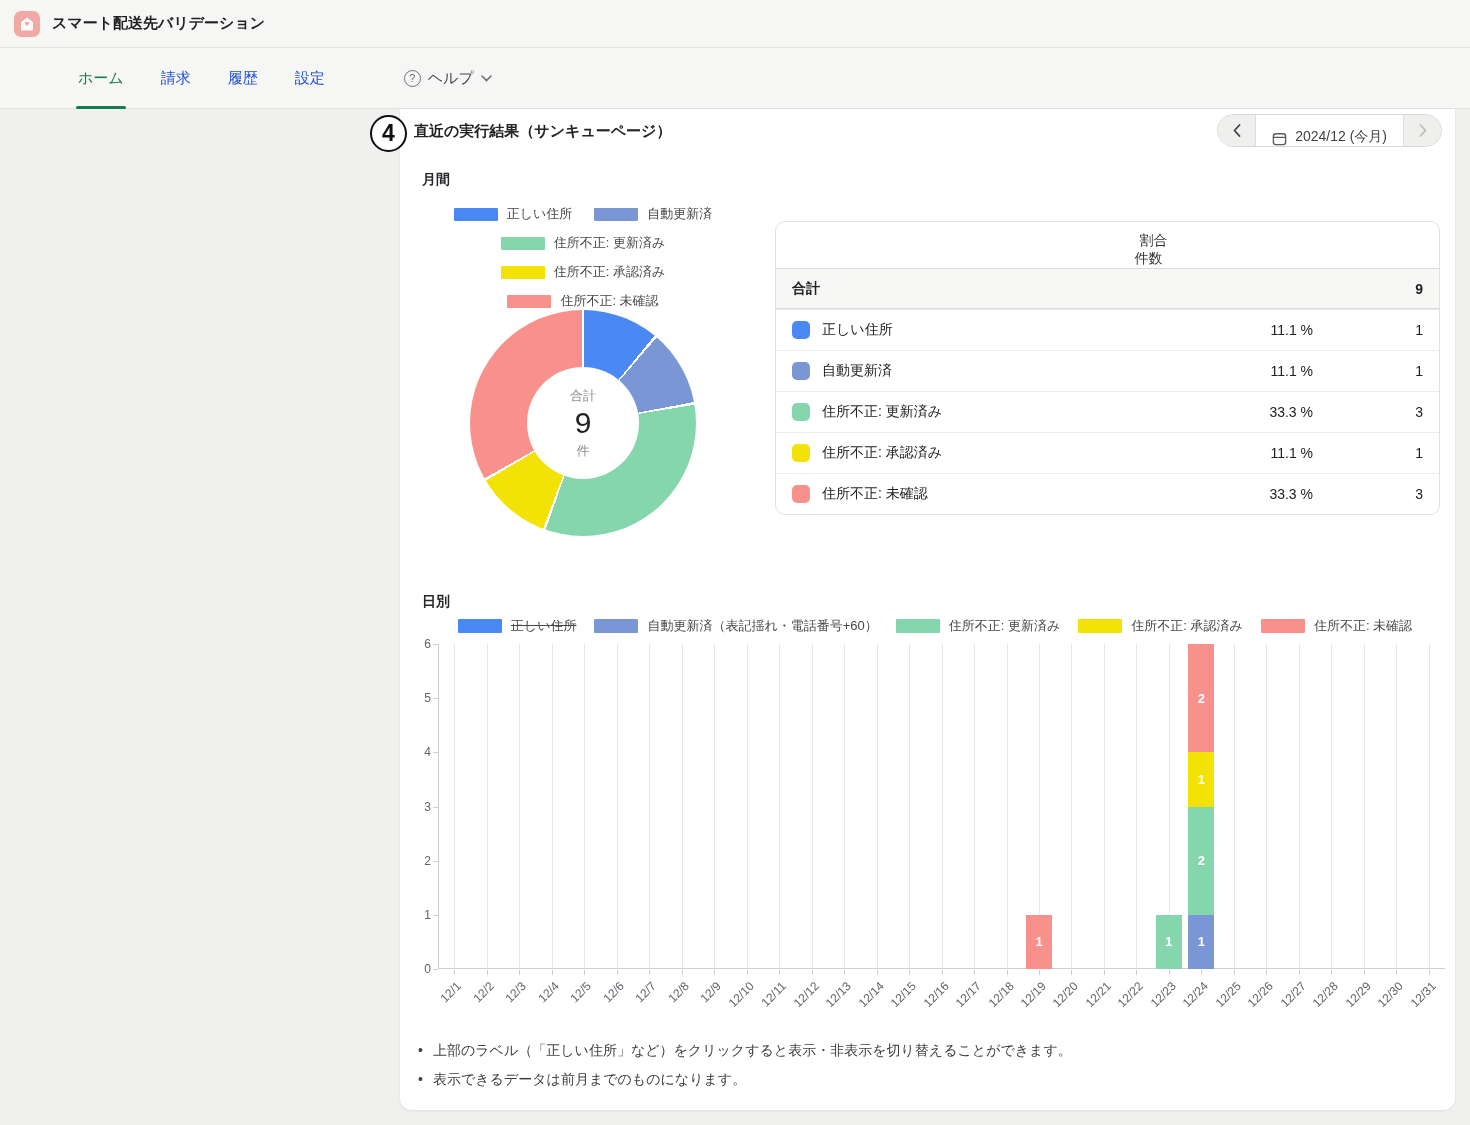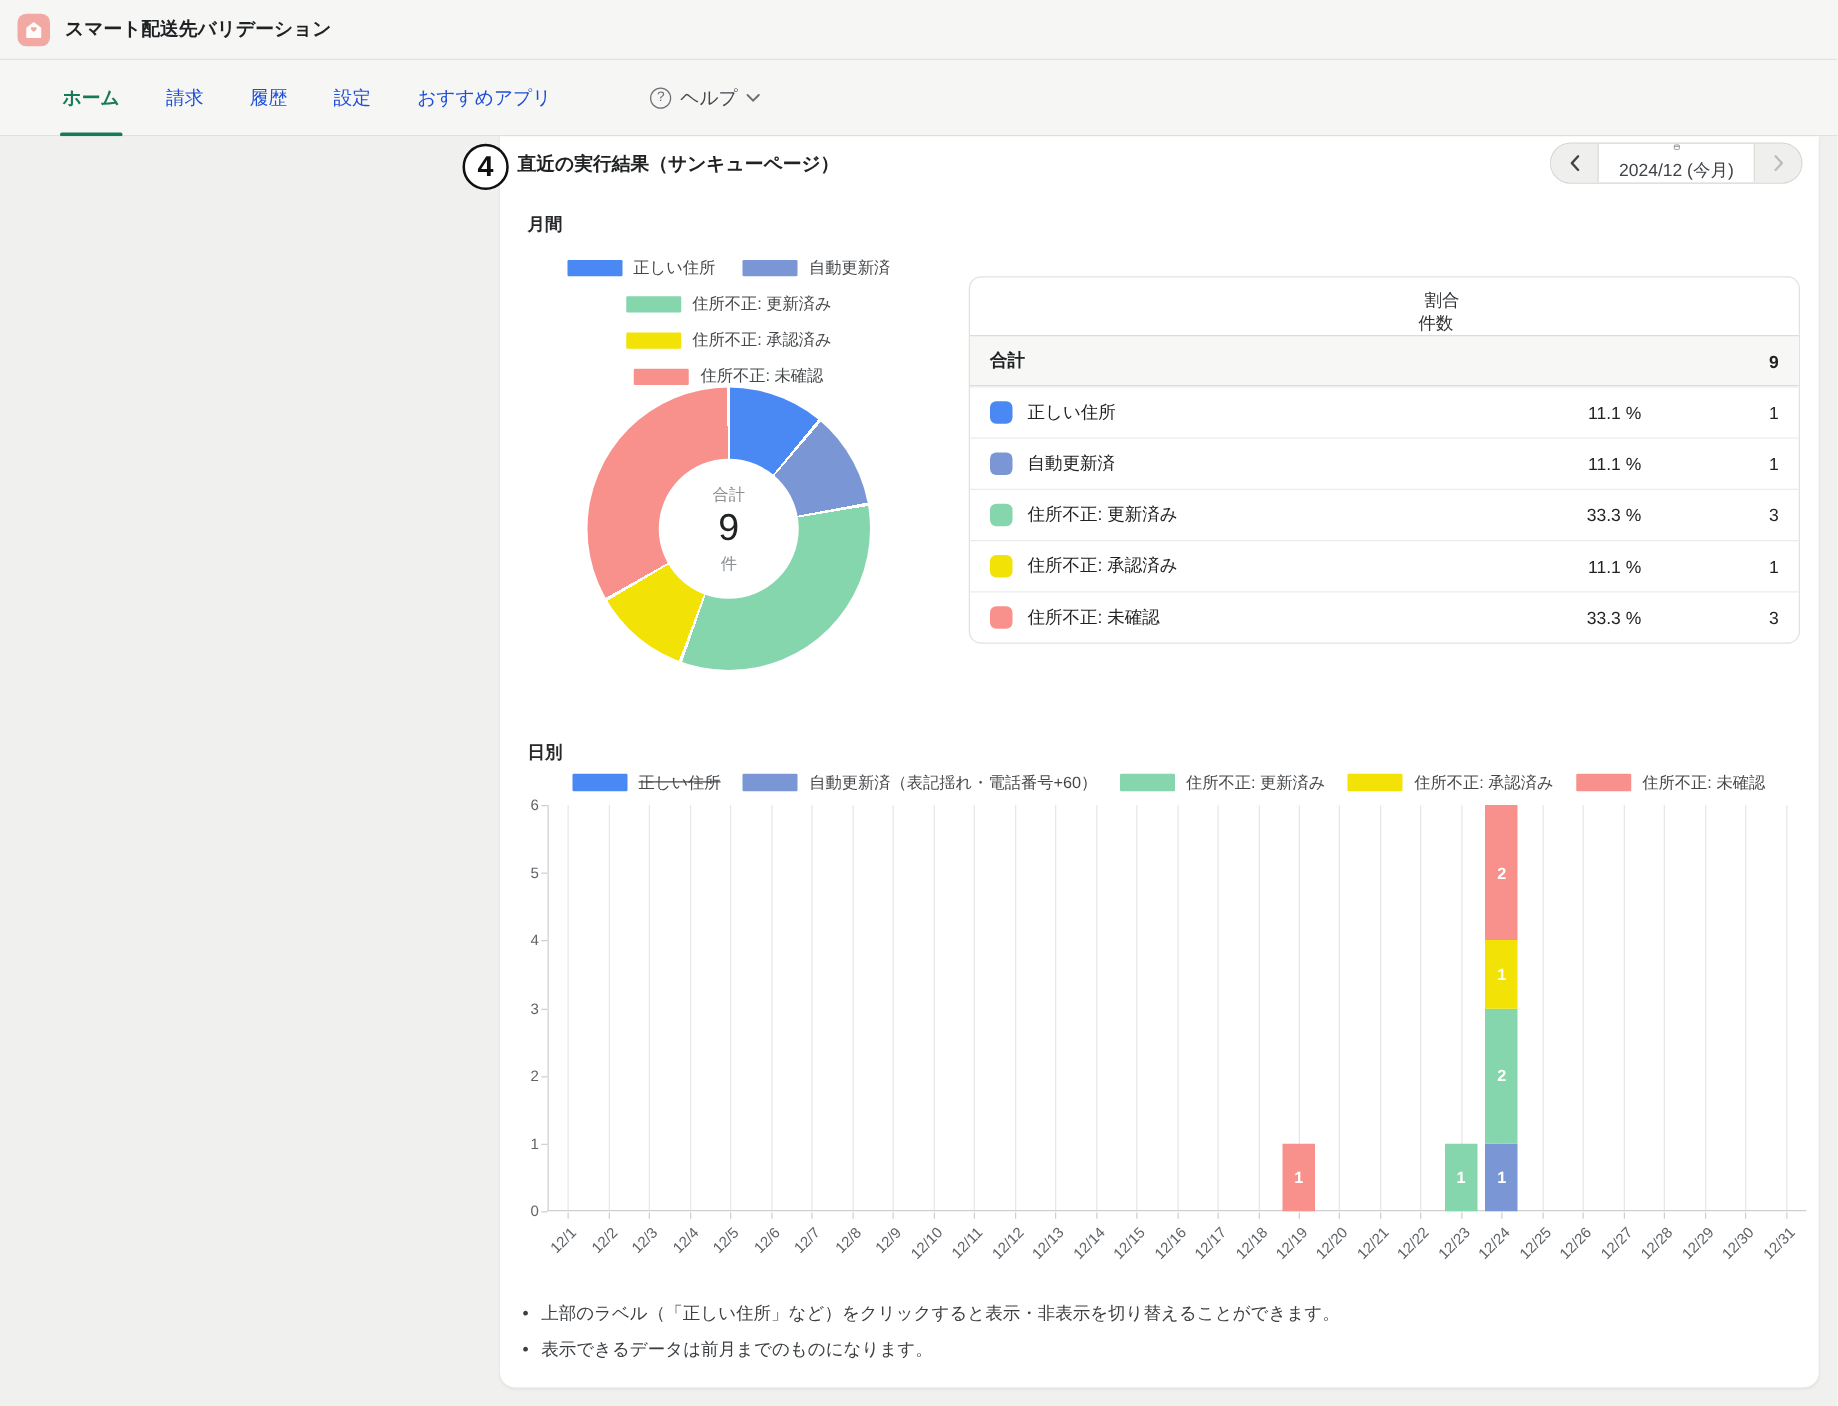--- a/index.html
+++ b/index.html
@@ -11,21 +11,21 @@
             display:flex; align-items:center; padding-left:14px; }
   .app-icon { width:26px; height:26px; border-radius:7px; background:#f2a9a4;
               display:flex; align-items:center; justify-content:center; margin-right:12px; }
   .app-title { font-size:15px; font-weight:600; color:#1f2124; }
 
   
   .nav { height:61px; background:#f6f6f4; border-bottom:1px solid #e1e1e0;
          display:flex; align-items:center; padding-left:48px; }
   .tab { position:relative; height:61px; display:flex; align-items:center;
          font-size:15px; color:#1d4ed8; margin-right:33px; padding:0 2px; cursor:pointer; }
-  .tab.active { color:#177a56; font-weight:700; }
+  .tab.active { color:#177a56; font-weight:400;margin-left:28px; }
   .tab.active::after { content:""; position:absolute; left:0; right:0; bottom:0;
                        height:3px; background:#177a56; border-radius:2px; }
   .help-group { display:flex; align-items:center; margin-left:44px; gap:7px;
                 font-size:15px; color:#42474c; cursor:pointer; }
   .q-icon { width:17px; height:17px; border:1.4px solid #6d7175; border-radius:50%;
             font-size:11px; color:#6d7175; display:flex; align-items:center; justify-content:center; }
 
   
   .content { position:relative; height:1015px; background:#f0f0ee; }
   .card { position:absolute; left:400px; top:0; width:1055px; height:1001px;
@@ -37,22 +37,22 @@
 
   .section-title { position:absolute; left:14px; top:13px; font-size:15px; font-weight:700; }
 
   
   .date-picker { position:absolute; right:13px; top:5px; height:33px; display:flex;
           border:1px solid #d6d6d3; border-radius:17px; overflow:hidden; background:#fff; }
   .dp-btn { width:38px; display:flex; align-items:center; justify-content:center;
           background:#efefed; cursor:pointer; }
   .dp-btn.prev { border-right:1px solid #dededb; }
   .dp-btn.next { border-left:1px solid #dededb; }
-  .dp-value { display:flex; align-items:center; gap:8px; padding:0 16px;
-          font-size:14px; color:#3f4246;flex-direction:column; }
+  .dp-value { display:flex; align-items:flex-end; gap:8px; padding:0 16px;
+          font-size:14px; color:#3f4246; }
 
   .block-heading { position:absolute; left:22px; font-size:14px; font-weight:700; color:#26282b; }
 
   
   .m-legend { position:absolute; left:13px; top:96px; width:340px; }
   .legend-row { display:flex; justify-content:center; gap:22px; margin-bottom:11px; }
   .legend-item { display:flex; align-items:center; gap:9px; font-size:13px; color:#45484b; cursor:pointer; }
   .swatch { width:44px; height:13px; border-radius:1px; flex:0 0 auto; }
   .strike { text-decoration:line-through; }
 
@@ -112,21 +112,20 @@
     </svg>
   </div>
   <div class="app-title">スマート配送先バリデーション</div>
 </header>
 
 <nav class="nav">
   <div class="tab active">ホーム</div>
   <div class="tab">請求</div>
   <div class="tab">履歴</div>
   <div class="tab">設定</div>
-  <div class="tab">おすすめアプリ</div>
   <div class="help-group">
     <span class="q-icon">?</span>
     <span>ヘルプ</span>
     <svg width="11" height="7" viewBox="0 0 11 7">
       <polyline points="1,1 5.5,5.5 10,1" fill="none" stroke="#6d7175" stroke-width="1.6" stroke-linecap="round"></polyline>
     </svg>
   </div>
 </nav>
 
 <div class="content">

